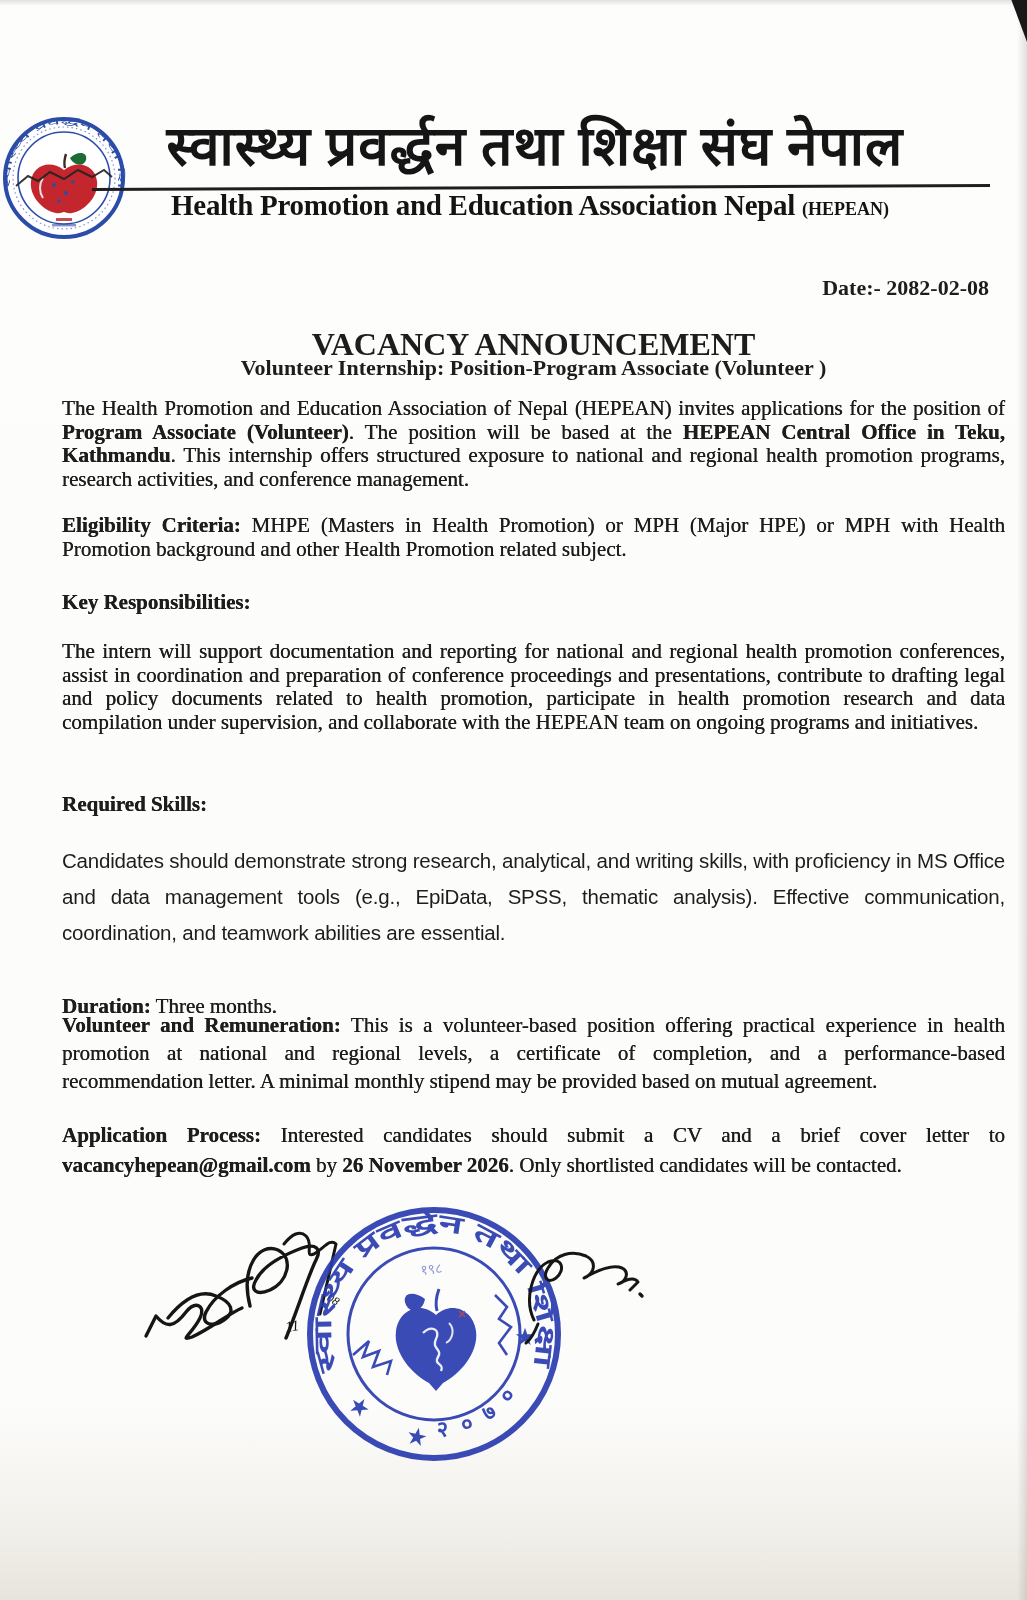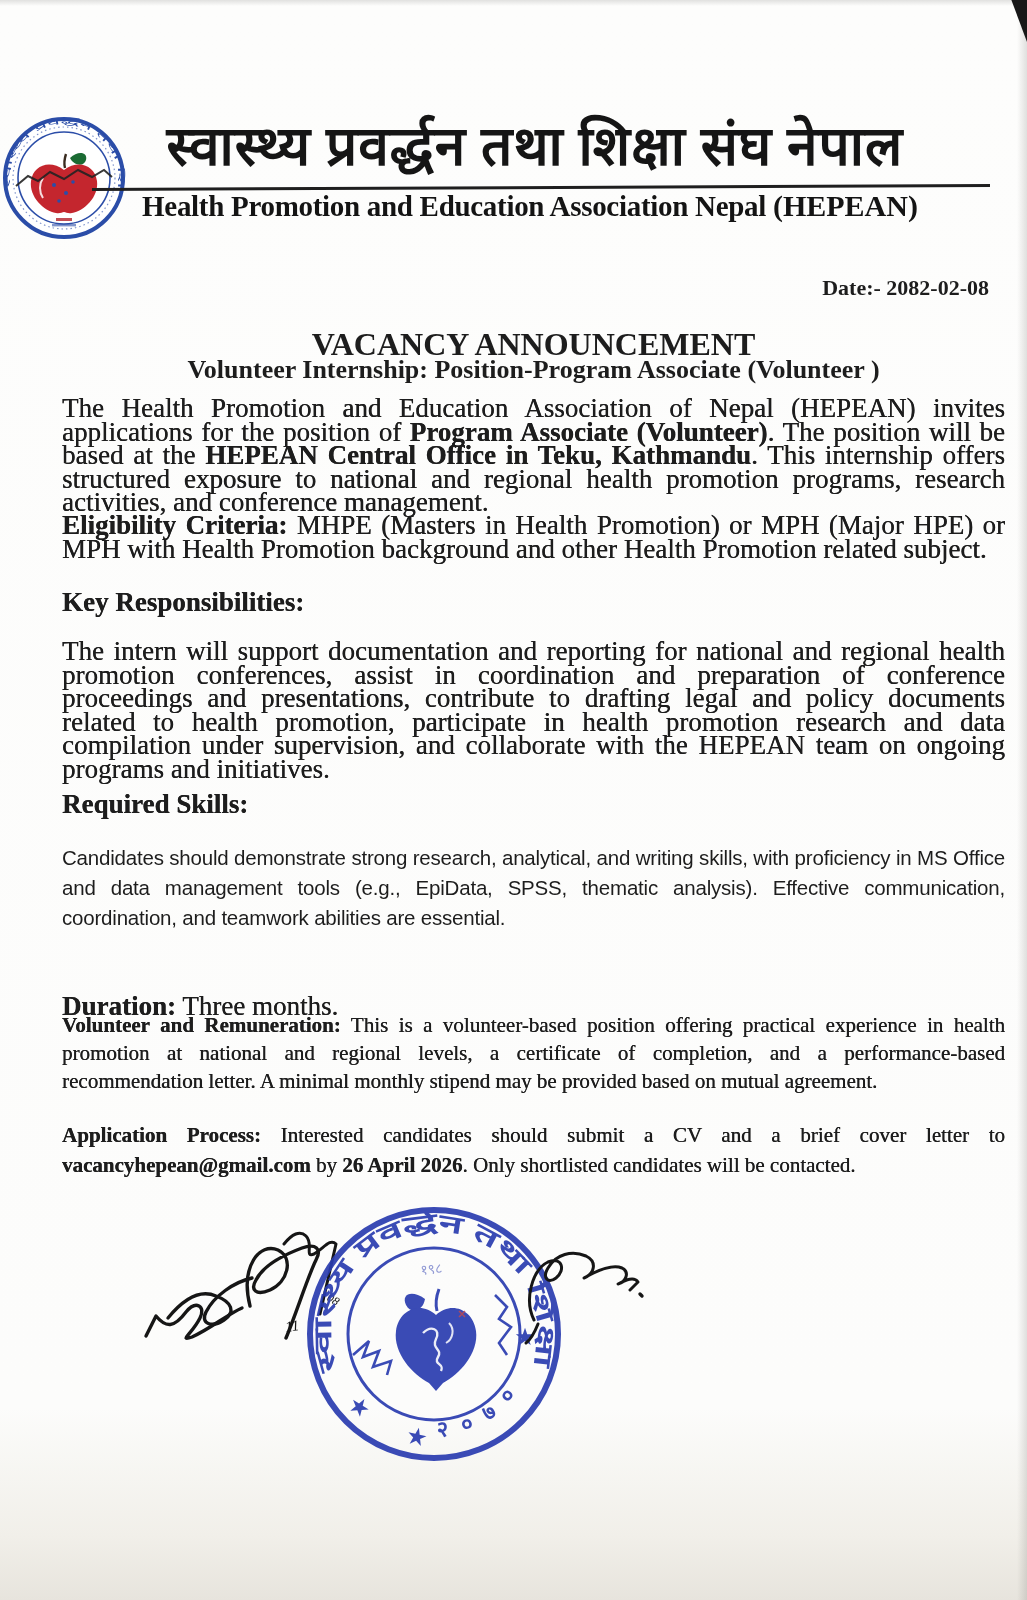--- a/index.html
+++ b/index.html
@@ -13,34 +13,34 @@
   }
   .wedge{position:absolute;top:0;right:0;width:24px;height:42px;background:#181818;
     clip-path:polygon(35% 0,100% 0,100% 100%);}
   .abs{position:absolute;}
   .nep-title{left:108px;top:106px;width:854px;text-align:center;
     font-size:55px;font-weight:700;letter-spacing:1px;color:#151515;
     font-family:"Liberation Serif", serif;white-space:nowrap;}
   .rule{left:92px;top:186px;width:898px;height:3px;background:#1f1f1f;transform:rotate(-0.25deg);}
   .eng-title{left:100px;top:189px;width:860px;text-align:center;font-weight:700;
     font-size:29px;letter-spacing:-0.3px;color:#141414;white-space:nowrap;}
-  .eng-title .abbr{font-size:30px;letter-spacing:0;}
+  .eng-title .abbr{font-size:18px;letter-spacing:0;}
   .date-line{top:275px;right:38px;font-size:22px;font-weight:700;}
   .doc-title{left:62px;top:326px;width:943px;text-align:center;font-size:32px;font-weight:700;}
-  .doc-subtitle{left:62px;top:355px;width:943px;text-align:center;font-size:26px;font-weight:700;}
-  .para{left:62px;width:943px;font-size:27px;line-height:23.5px;text-align:justify;
+  .doc-subtitle{left:62px;top:355px;width:943px;text-align:center;font-size:22px;font-weight:700;}
+  .para{left:62px;width:943px;font-size:21px;line-height:23.5px;text-align:justify;
     text-shadow:0.3px 0 0 currentColor;}
   .para .b, .bold{font-weight:700;}
   .p-intro{top:397px;}
   .p-elig{top:514px;}
   .h-key{top:591px;font-weight:700;text-align:left;}
   .p-key{top:640px;}
   .h-skills{top:793px;font-weight:700;text-align:left;}
   .p-skills{top:843px;font-family:"Liberation Sans", sans-serif;font-size:20.5px;
-    line-height:30px;text-shadow:none;letter-spacing:-0.2px;}
+    line-height:36px;text-shadow:none;letter-spacing:-0.2px;}
   .p-duration{top:957px;line-height:26px;margin-top:36px;}
   .p-benefits{top:1011px;font-size:21px;line-height:28px;}
   .p-apply{top:1121px;font-size:21px;line-height:29.5px;}
   svg{display:block;}
   .sig path{fill:none;stroke:#161616;stroke-linecap:round;stroke-linejoin:round;}
   .stamp-txt{font-family:"Liberation Serif", serif;}
 </style>
 </head>
 <body>
 
@@ -87,21 +87,21 @@
   <div class="abs doc-subtitle">Volunteer Internship: Position-Program Associate (Volunteer )</div>
 
   <div class="abs para p-intro"><span>The Health Promotion and Education Association of Nepal (HEPEAN) invites applications for the position of </span><span class="b">Program Associate (Volunteer)</span><span>. The position will be based at the </span><span class="b">HEPEAN Central Office in Teku, Kathmandu</span><span>. This internship offers structured exposure to national and regional health promotion programs, research activities, and conference management.</span></div>
   <div class="abs para p-elig"><span class="b">Eligibility Criteria:</span><span> MHPE (Masters in Health Promotion) or MPH (Major HPE) or MPH with Health Promotion background and other Health Promotion related subject.</span></div>
   <div class="abs para h-key">Key Responsibilities:</div>
   <div class="abs para p-key">The intern will support documentation and reporting for national and regional health promotion conferences, assist in coordination and preparation of conference proceedings and presentations, contribute to drafting legal and policy documents related to health promotion, participate in health promotion research and data compilation under supervision, and collaborate with the HEPEAN team on ongoing programs and initiatives.</div>
   <div class="abs para h-skills">Required Skills:</div>
   <div class="abs para p-skills">Candidates should demonstrate strong research, analytical, and writing skills, with proficiency in MS Office and data management tools (e.g., EpiData, SPSS, thematic analysis). Effective communication, coordination, and teamwork abilities are essential.</div>
   <div class="abs para p-duration"><span class="b">Duration:</span><span> Three months.</span></div>
   <div class="abs para p-benefits"><span class="b">Volunteer and Remuneration:</span><span> This is a volunteer-based position offering practical experience in health promotion at national and regional levels, a certificate of completion, and a performance-based recommendation letter. A minimal monthly stipend may be provided based on mutual agreement.</span></div>
-  <div class="abs para p-apply"><span class="b">Application Process:</span><span> Interested candidates should submit a CV and a brief cover letter to </span><span class="b">vacancyhepean@gmail.com</span><span> by </span><span class="b">26 April 2026</span><span>. Only shortlisted candidates will be contacted.</span></div>
+  <div class="abs para p-apply"><span class="b">Application Process:</span><span> Interested candidates should submit a CV and a brief cover letter to </span><span class="b">vacancyhepean@gmail.com</span><span> by </span><span class="b">26 November 2026</span><span>. Only shortlisted candidates will be contacted.</span></div>
 
   <div class="abs" style="left:138px;top:1216px;">
     <svg class="sig" width="210" height="145" viewBox="0 0 210 145">
       <path d="M8,120 L18,100 C28,112 36,112 48,96 C58,84 68,90 62,102 C54,118 40,126 54,121 C72,113 90,98 104,92" stroke-width="3.4"></path>
       <path d="M30,102 C48,80 64,74 78,80 C94,86 98,96 86,104 C74,112 62,108 68,96 C76,80 96,66 114,62" stroke-width="3.4"></path>
       <path d="M112,90 C102,50 122,26 140,34 C156,42 150,66 132,74 C118,80 112,74 118,64 C126,48 148,38 164,32 C178,27 184,33 178,44 C170,60 158,98 148,122" stroke-width="3.4"></path>
       <path d="M146,28 C154,18 162,14 168,20 C176,28 166,42 176,38 C186,32 192,22 198,28 L182,98" stroke-width="3"></path>
       <text x="148" y="116" font-size="15" transform="rotate(-8 148 116)" fill="#161616" stroke="none" style="font-family:'Liberation Serif',serif;font-style:italic;">11</text>
       <text x="188" y="84" font-size="12" transform="rotate(30 188 84)" fill="#161616" stroke="none" style="font-family:'Liberation Serif',serif;font-style:italic;">08</text>
     </svg>

